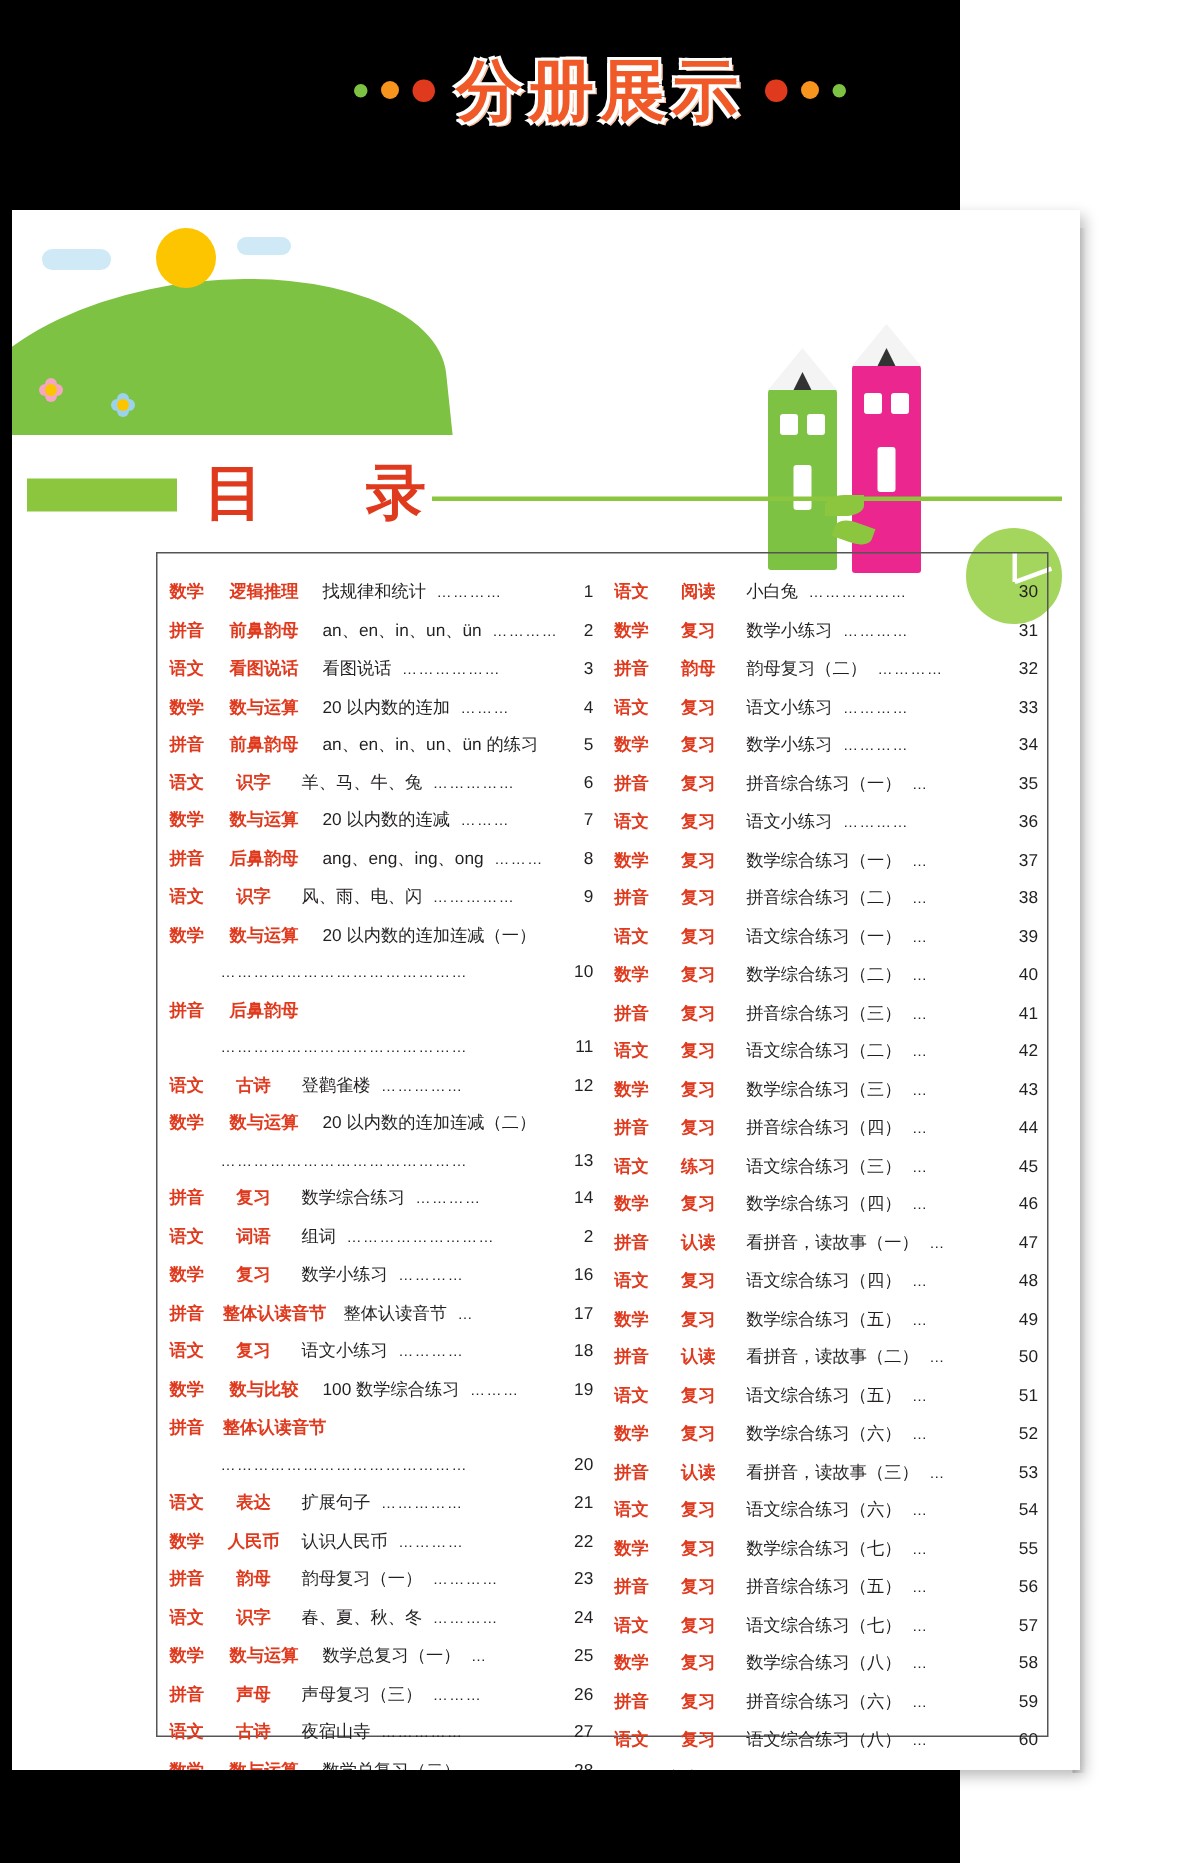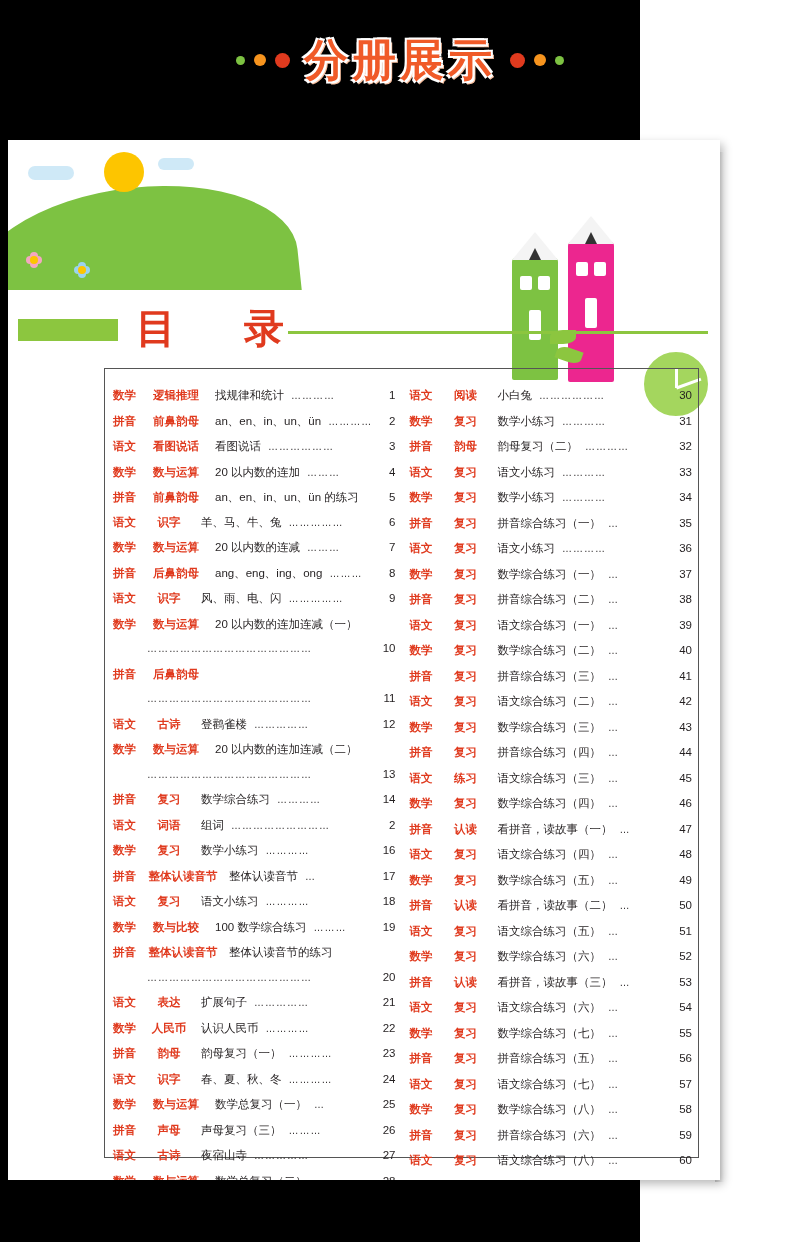--- a/index.html
+++ b/index.html
@@ -535,21 +535,20 @@
             <span class="subj">数学</span>
             <span class="cat w2">数与比较</span>
             <span class="title-t">100 数学综合练习</span>
             <span class="leader">………</span>
             <span class="pg">19</span>
           </div>
 
           <div class="toc-row nolead">
             <span class="subj">拼音</span>
             <span class="cat w3">整体认读音节</span>
-            <span class="title-t">整体认读音节的练习</span>
           </div>
           <div class="toc-row cont">
             <span class="leadfull">………………………………………</span>
             <span class="pg">20</span>
           </div>
 
           <div class="toc-row">
             <span class="subj">语文</span>
             <span class="cat w1">表达</span>
             <span class="title-t">扩展句子</span>

